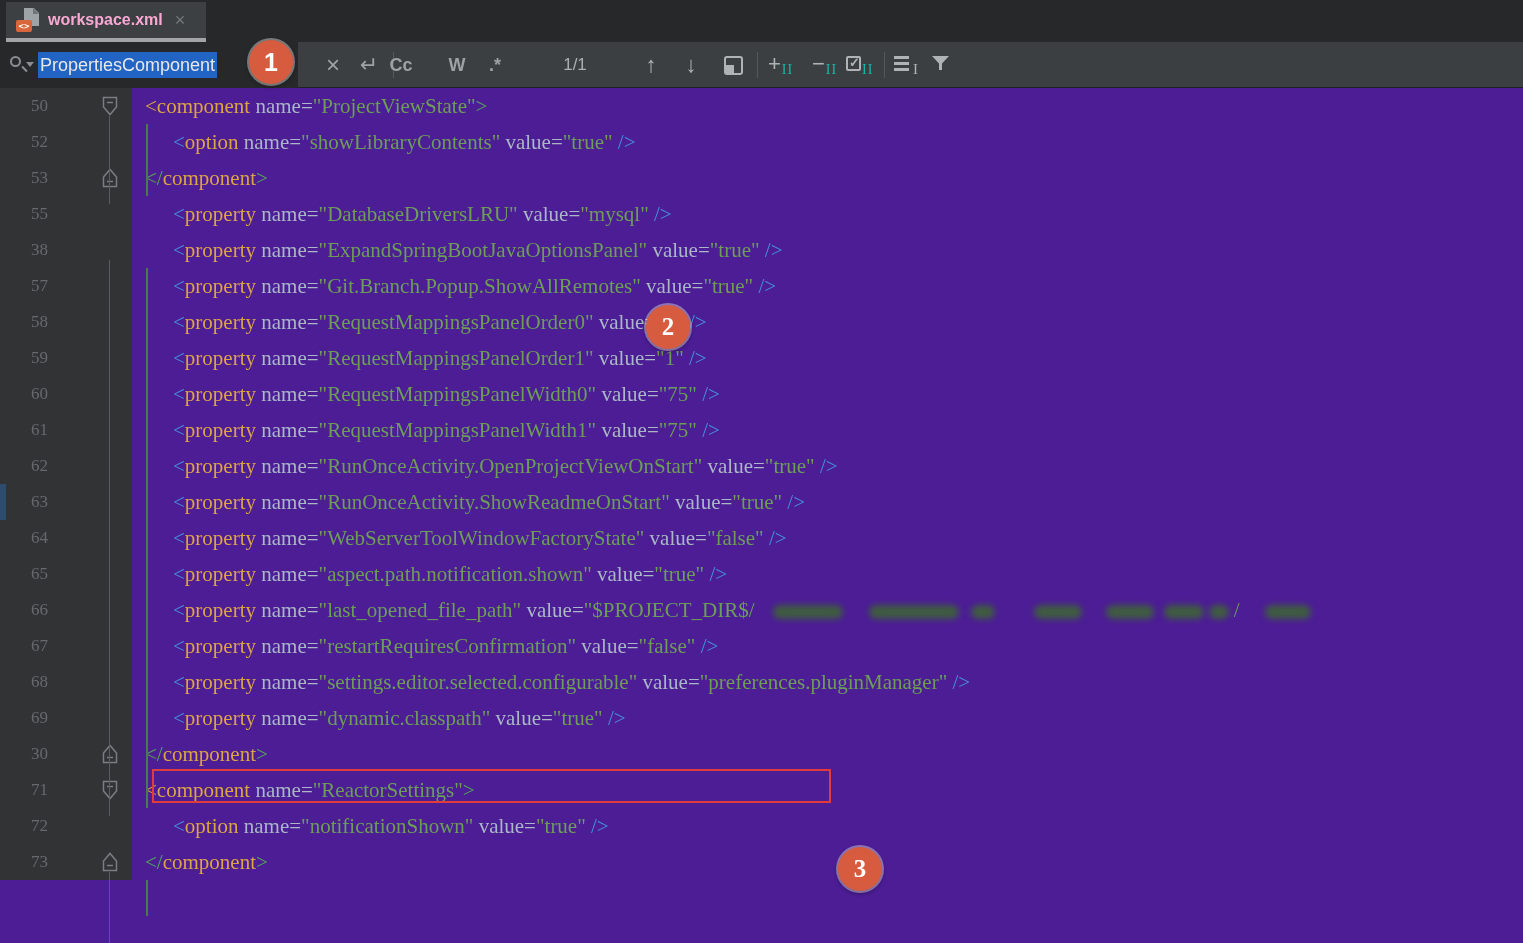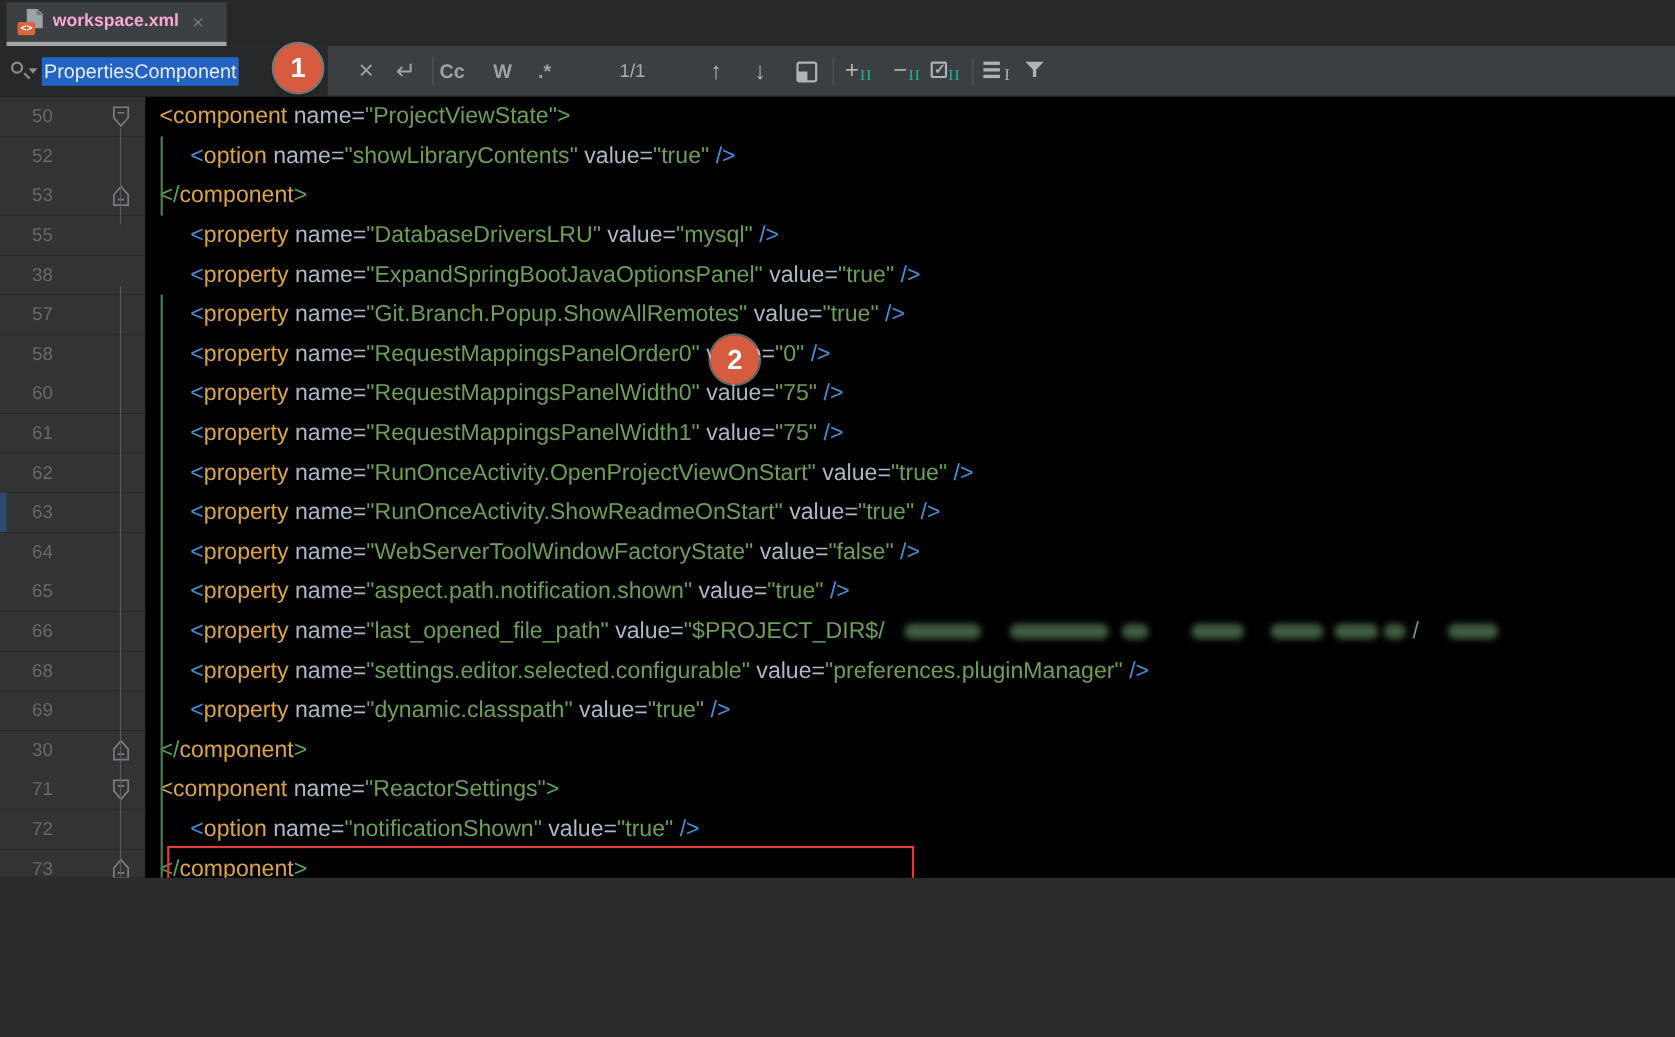--- a/index.html
+++ b/index.html
@@ -31,21 +31,21 @@
   .mag .handle { position:absolute; left:13px; top:14px; width:7px; height:2px; background:#8A8E90; transform:rotate(45deg); }
   .mag .dd { position:absolute; right:0; top:8px; width:0; height:0; border-left:4px solid transparent;
              border-right:4px solid transparent; border-top:5px solid #8A8E90; }
   .query { margin-left:4px; font-size:18px; color:#E8E8E8; white-space:pre; }
   .query .sel { background:var(--selectionBg); padding:3px 2px; }
   .sb-item { position:absolute; top:0; height:46px; line-height:46px; text-align:center; color:#9EA2A4; cursor:pointer; }
   .sb-x { left:318px; width:30px; font-size:24px; }
   .sb-nl { left:354px; width:30px; font-size:22px; }
   .sb-sep { position:absolute; top:10px; width:1px; height:26px; background:#55585A; }
   .sep1 { left:393px; } .sep2 { left:757px; } .sep3 { left:884px; }
-  .sb-cc { left:394px; width:34px; font-size:18px; font-weight:600; }
+  .sb-cc { left:384px; width:34px; font-size:18px; font-weight:600; }
   .sb-w  { left:442px; width:30px; font-size:18px; font-weight:600; }
   .sb-rx { left:478px; width:34px; font-size:18px; font-weight:600; }
   .sb-count { left:540px; width:70px; font-size:17px; color:#ABAEB0; cursor:default; }
   .sb-up { left:636px; width:30px; font-size:22px; color:#AFB3B5; }
   .sb-dn { left:676px; width:30px; font-size:22px; color:#AFB3B5; }
   .sb-openwin { position:absolute; left:724px; top:14px; width:19px; height:19px; border:2px solid #AFB3B5;
                 border-radius:3px; cursor:pointer; }
   .sb-openwin .inner { position:absolute; left:-1px; bottom:-1px; width:9px; height:9px; background:#AFB3B5; }
   .occ { display:flex; align-items:flex-start; padding-top:12px; height:46px; cursor:pointer; }
   .occ .sign { font-size:22px; line-height:20px; color:#AFB3B5; }
@@ -53,22 +53,22 @@
   .occ-add { position:absolute; left:768px; } .occ-rm { position:absolute; left:812px; } .occ-all { position:absolute; left:846px; }
   .checkbox { position:relative; width:15px; height:15px; border:2px solid #AFB3B5; border-radius:2px; margin-top:2px; }
   .checkbox .chk { position:absolute; left:1px; top:-3px; color:#AFB3B5; font-size:13px; font-weight:bold; }
   .sb-filterlines { position:absolute; left:894px; top:13px; width:24px; height:20px; cursor:pointer; }
   .sb-filterlines .bar { position:absolute; left:0; width:15px; height:2.5px; background:#AFB3B5; }
   .sb-filterlines .b1 { top:1px; } .sb-filterlines .b2 { top:7px; } .sb-filterlines .b3 { top:13px; }
   .sb-filterlines .i { position:absolute; right:0; bottom:-3px; font-family:"Liberation Serif", serif; font-size:15px; color:#AFB3B5; }
   .sb-funnel { position:absolute; left:932px; top:14px; cursor:pointer; }
 
   
-  .editor { position:relative; width:100%; height:710px; background:#000000; overflow:hidden;
-            font-family:Liberation Sans, sans-serif; }
+  .editor { position:relative; width:100%; height:855px; background:#4c1d95; overflow:hidden;
+            font-family:Liberation Serif, serif; }
   .line { position:relative; display:flex; height:36px; }
   .gutter { position:relative; width:132px; flex:none; background:#313335; }
   .ln { display:block; width:48px; text-align:right; font-size:17px; line-height:36px; color:#666A6D; }
   .fold-ic { position:absolute; left:102px; top:8px; cursor:pointer; }
   .lmark { position:absolute; left:0; top:0; width:6px; height:36px; background:#2E4C6D; }
   .code { white-space:pre; font-size:21px; line-height:36px; cursor:text; }
   .indent1 { padding-left:13px; } .indent2 { padding-left:41px; }
   .tk-t { color:var(--tag); } .tk-a { color:var(--attr); } .tk-s { color:var(--string); }
   .tk-b { color:var(--bracketBlue); } .tk-g { color:var(--bracketGreen); } .tk-w { color:var(--attr); }
   .tk-m { color:var(--string); background:var(--matchBg); box-shadow:0 0 0 1px var(--matchBorder); padding:3px 0; }
@@ -204,20 +204,26 @@
           <div class="code indent2"><span class="tk-b">&lt;</span><span class="tk-t">property</span><span class="tk-a"> name=</span><span class="tk-s">"Git.Branch.Popup.ShowAllRemotes"</span><span class="tk-a"> value=</span><span class="tk-s">"true"</span><span class="tk-w"> </span><span class="tk-b">/&gt;</span></div>
         </div>
         <div class="line">
           <div class="gutter">
             <span class="ln">58</span>
           </div>
           <div class="code indent2"><span class="tk-b">&lt;</span><span class="tk-t">property</span><span class="tk-a"> name=</span><span class="tk-s">"RequestMappingsPanelOrder0"</span><span class="tk-a"> value=</span><span class="tk-s">"0"</span><span class="tk-w"> </span><span class="tk-b">/&gt;</span></div>
         </div>
         <div class="line">
           <div class="gutter">
+            <span class="ln">59</span>
+          </div>
+          <div class="code indent2"><span class="tk-b">&lt;</span><span class="tk-t">property</span><span class="tk-a"> name=</span><span class="tk-s">"RequestMappingsPanelOrder1"</span><span class="tk-a"> value=</span><span class="tk-s">"1"</span><span class="tk-w"> </span><span class="tk-b">/&gt;</span></div>
+        </div>
+        <div class="line">
+          <div class="gutter">
             <span class="ln">60</span>
           </div>
           <div class="code indent2"><span class="tk-b">&lt;</span><span class="tk-t">property</span><span class="tk-a"> name=</span><span class="tk-s">"RequestMappingsPanelWidth0"</span><span class="tk-a"> value=</span><span class="tk-s">"75"</span><span class="tk-w"> </span><span class="tk-b">/&gt;</span></div>
         </div>
         <div class="line">
           <div class="gutter">
             <span class="ln">61</span>
           </div>
           <div class="code indent2"><span class="tk-b">&lt;</span><span class="tk-t">property</span><span class="tk-a"> name=</span><span class="tk-s">"RequestMappingsPanelWidth1"</span><span class="tk-a"> value=</span><span class="tk-s">"75"</span><span class="tk-w"> </span><span class="tk-b">/&gt;</span></div>
         </div>
@@ -244,20 +250,26 @@
           <div class="gutter">
             <span class="ln">65</span>
           </div>
           <div class="code indent2"><span class="tk-b">&lt;</span><span class="tk-t">property</span><span class="tk-a"> name=</span><span class="tk-s">"aspect.path.notification.shown"</span><span class="tk-a"> value=</span><span class="tk-s">"true"</span><span class="tk-w"> </span><span class="tk-b">/&gt;</span></div>
         </div>
         <div class="line">
           <div class="gutter">
             <span class="ln">66</span>
           </div>
           <div class="code indent2"><span class="tk-b">&lt;</span><span class="tk-t">property</span><span class="tk-a"> name=</span><span class="tk-s">"last_opened_file_path"</span><span class="tk-a"> value=</span><span class="tk-s">"$PROJECT_DIR$/</span><span class="redact" style="margin-left: 18px; width: 70px;"></span><span class="redact" style="margin-left: 26px; width: 90px;"></span><span class="redact" style="margin-left: 12px; width: 24px;"></span><span class="redact" style="margin-left: 39px; width: 48px;"></span><span class="redact" style="margin-left: 24px; width: 48px;"></span><span class="redact" style="margin-left: 10px; width: 40px;"></span><span class="redact" style="margin-left: 5px; width: 20px;"></span><span class="tk-w"> </span><span class="tk-s">/</span><span class="tk-w"> </span><span class="redact" style="margin-left: 20px; width: 46px;"></span></div>
+        </div>
+        <div class="line">
+          <div class="gutter">
+            <span class="ln">67</span>
+          </div>
+          <div class="code indent2"><span class="tk-b">&lt;</span><span class="tk-t">property</span><span class="tk-a"> name=</span><span class="tk-s">"restartRequiresConfirmation"</span><span class="tk-a"> value=</span><span class="tk-s">"false"</span><span class="tk-w"> </span><span class="tk-b">/&gt;</span></div>
         </div>
         <div class="line">
           <div class="gutter">
             <span class="ln">68</span>
           </div>
           <div class="code indent2"><span class="tk-b">&lt;</span><span class="tk-t">property</span><span class="tk-a"> name=</span><span class="tk-s">"settings.editor.selected.configurable"</span><span class="tk-a"> value=</span><span class="tk-s">"preferences.pluginManager"</span><span class="tk-w"> </span><span class="tk-b">/&gt;</span></div>
         </div>
         <div class="line">
           <div class="gutter">
             <span class="ln">69</span>

